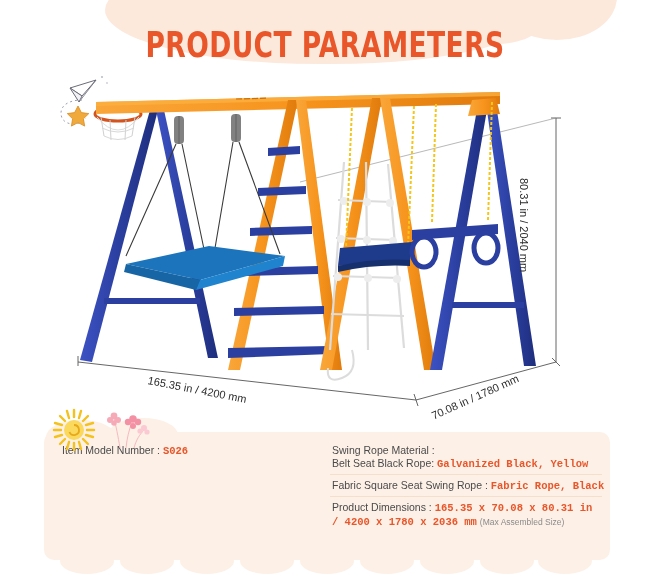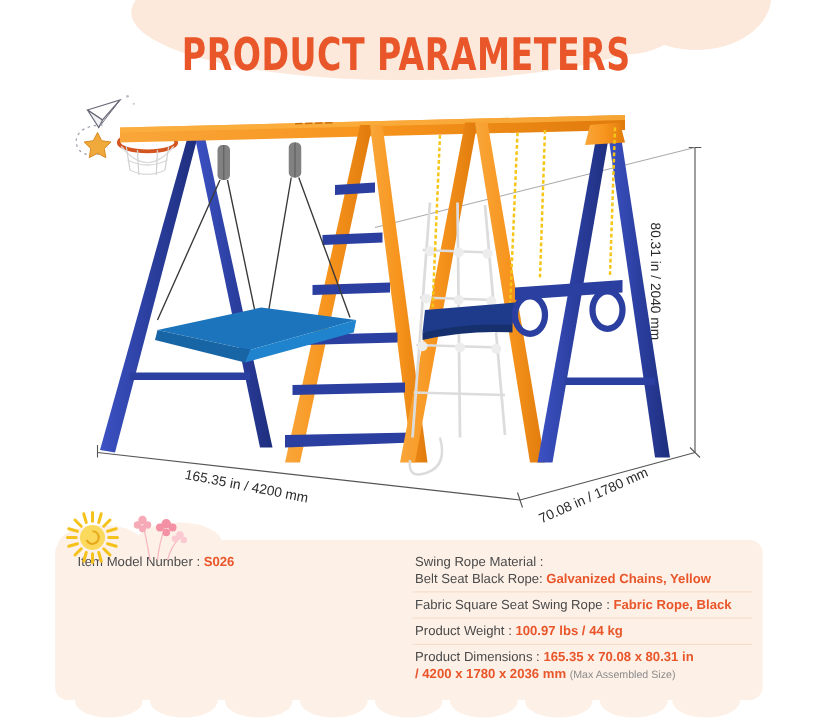--- a/index.html
+++ b/index.html
@@ -48,21 +48,21 @@
   .col-left{left:16px;width:268px;}
   .col-right{left:286px;width:272px;}
 
   .row{
     border-bottom:1px solid #F6DECD;
     padding:4px 2px 3px 2px;
     font-size:10.5px;color:#4a4a4a;line-height:13px;
     white-space:nowrap;
   }
   .row:last-child{border-bottom:none;}
-  .row .v{color:#E8562A;font-weight:bold;}
+  .row .v{color:#E8562A;font-weight:bold;font-family:Liberation Mono, monospace;}
   .row .note{color:#8a8a8a;font-weight:normal;font-size:8.5px;}
   .row .l2{display:block;}
 
   
   .sun{position:absolute;left:52px;top:408px;width:44px;height:44px;z-index:4;}
   .flowers{position:absolute;left:96px;top:406px;width:56px;height:44px;z-index:4;}
   .plane{position:absolute;left:52px;top:74px;width:72px;height:58px;z-index:4;}
 
   
   .dim{
@@ -279,30 +279,26 @@
       <span>Item Model Number :</span>
       <span class="v">S026</span>
     </div>
   </div>
 
   <div class="col col-right">
     <div class="row">
       <span>Swing Rope Material :</span>
       <span class="l2">
         <span>Belt Seat Black Rope:</span>
-        <span class="v">Galvanized Chains, Yellow</span>
+        <span class="v">Galvanized Black, Yellow</span>
       </span>
     </div>
     <div class="row">
       <span>Fabric Square Seat Swing Rope :</span>
       <span class="v">Fabric Rope, Black</span>
-    </div>
-    <div class="row">
-      <span>Product Weight :</span>
-      <span class="v">100.97 lbs / 44 kg</span>
     </div>
     <div class="row">
       <span>Product Dimensions :</span>
       <span class="v">165.35 x 70.08 x 80.31 in</span>
       <span class="l2">
         <span class="v">/ 4200 x 1780 x 2036 mm</span>
         <span class="note">(Max Assembled Size)</span>
       </span>
     </div>
   </div>

